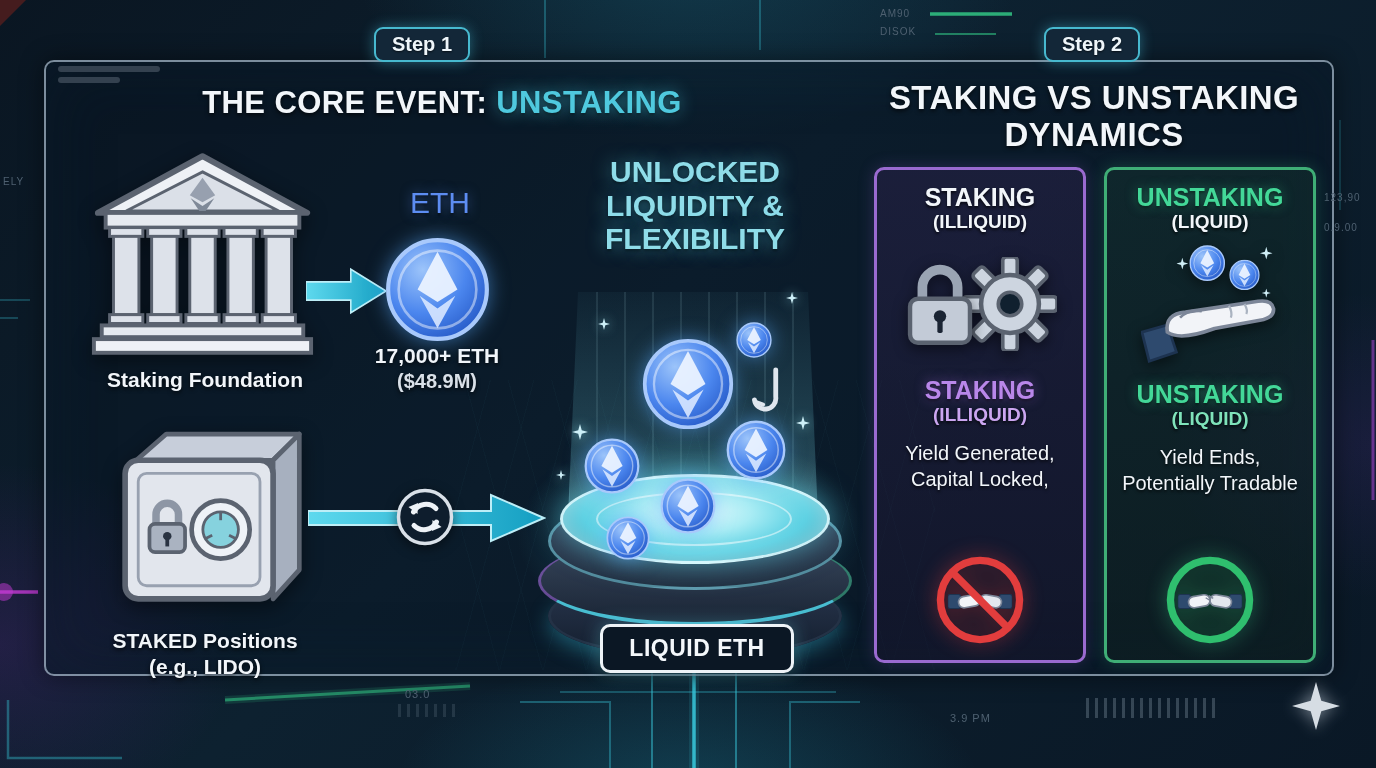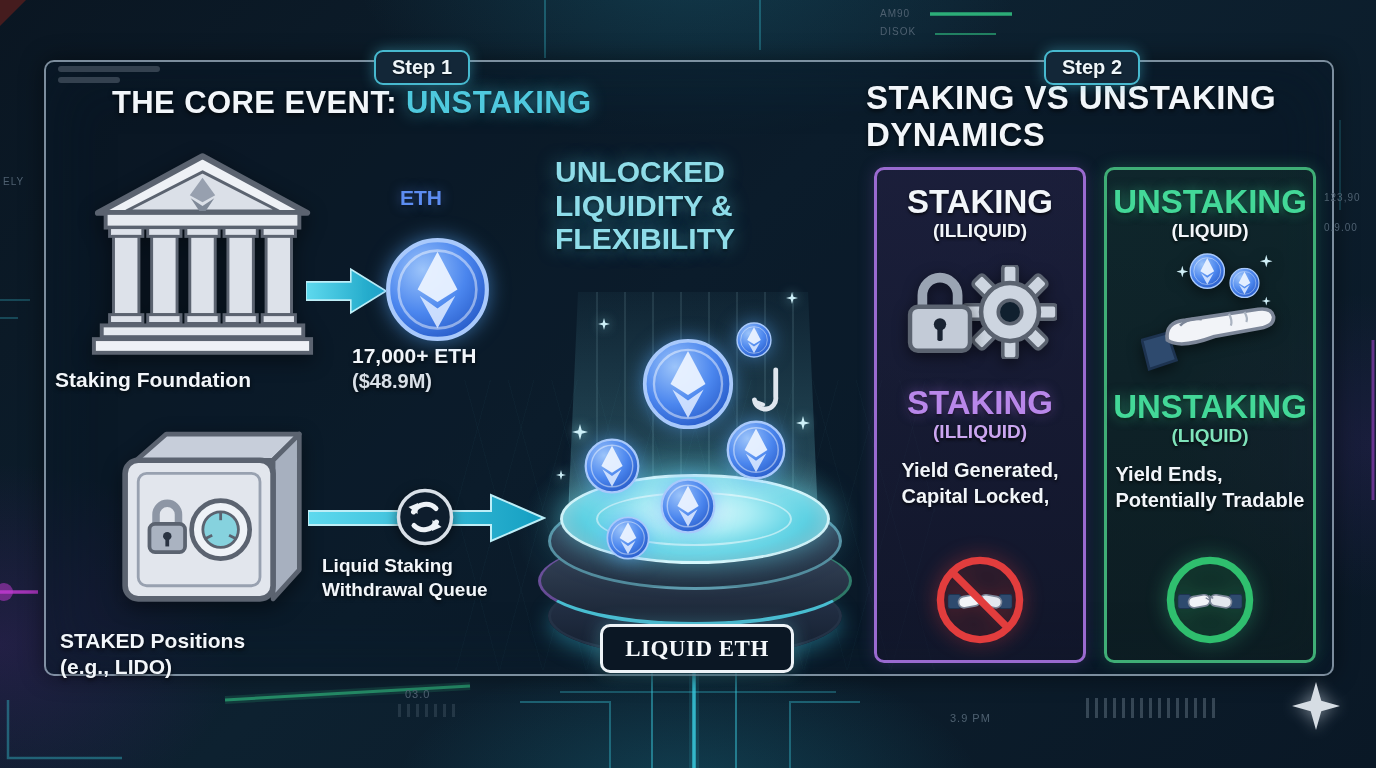--- a/index.html
+++ b/index.html
@@ -7,66 +7,65 @@
     position:relative;width:1376px;height:768px;overflow:hidden;
     font-family:"Liberation Sans","DejaVu Sans",sans-serif;
     background:
       radial-gradient(480px 260px at 50% -40px, rgba(40,170,200,0.20), transparent 70%),
       radial-gradient(340px 260px at 0% 84%, rgba(150,40,200,0.16), transparent 70%),
       radial-gradient(300px 220px at 100% 58%, rgba(130,50,200,0.12), transparent 70%),
       radial-gradient(420px 200px at 50% 103%, rgba(40,200,230,0.20), transparent 70%),
       linear-gradient(135deg,#0a1622 0%,#0d2130 45%,#0a1826 100%);
   }
   .abs{position:absolute;}
-  .ctr{}
+  .ctr{text-align:center;}
   .shadowed{text-shadow:0 2px 4px rgba(0,0,0,0.7);}
   .glow-cyan{color:#4fc9de;text-shadow:0 0 16px rgba(80,220,240,0.6),0 2px 3px rgba(0,0,0,0.6);}
   .white{color:#f2f6fa;}
   .panel{
     position:absolute;left:44px;top:60px;width:1286px;height:612px;
     border:2px solid rgba(186,206,222,0.65);border-radius:10px;
     background:rgba(9,21,33,0.35);
     box-shadow:0 0 24px rgba(0,0,0,0.45), inset 0 0 60px rgba(10,30,45,0.5);
     z-index:1;
   }
   .badge{
-    position:absolute;top:50px;z-index:5;
+    position:absolute;top:27px;z-index:5;
     background:#132738;border:2px solid #47b9cf;border-radius:9px;
     color:#eef6fa;font-weight:bold;font-size:20px;padding:4px 16px;
     box-shadow:0 0 14px rgba(70,190,215,0.45);text-shadow:0 1px 2px rgba(0,0,0,0.6);
   }
   .chrome-line{position:absolute;height:6px;border-radius:3px;background:#34414f;z-index:2;}
   .h-title{font-size:31px;font-weight:800;letter-spacing:0.4px;line-height:1.12;z-index:4;}
   .headline{font-size:30px;font-weight:800;color:#8fdde9;line-height:1.12;
     text-shadow:0 0 18px rgba(90,220,240,0.55),0 2px 3px rgba(0,0,0,0.6);z-index:4;}
   .lbl{font-weight:bold;color:#f2f6fa;text-shadow:0 2px 4px rgba(0,0,0,0.7);z-index:4;}
   .col-panel{
     position:absolute;top:167px;width:212px;height:496px;border-radius:10px;z-index:4;
     display:flex;flex-direction:column;align-items:center;box-sizing:border-box;
     padding:14px 6px 14px 6px;
   }
   .col-staking{left:874px;border:3px solid #9a6ad0;
     background:linear-gradient(rgba(64,38,96,0.30),rgba(26,20,46,0.46));
     box-shadow:0 0 16px rgba(140,90,200,0.25);}
   .col-unstaking{left:1104px;border:3px solid #3fae76;
     background:linear-gradient(rgba(28,70,52,0.28),rgba(16,34,30,0.46));
     box-shadow:0 0 16px rgba(60,190,130,0.25);}
-  .col-h1{font-size:33px;font-weight:800;line-height:1.08;text-shadow:0 2px 3px rgba(0,0,0,0.7);}
+  .col-h1{font-size:25px;font-weight:800;line-height:1.08;text-shadow:0 2px 3px rgba(0,0,0,0.7);}
   .col-sub{font-size:19px;font-weight:bold;line-height:1.15;text-shadow:0 2px 3px rgba(0,0,0,0.7);}
-  .col-desc{font-size:20px;font-weight:bold;color:#f2f6fa;line-height:1.3;margin-top:14px;
+  .col-desc{font-size:20px;font-weight:normal;color:#f2f6fa;line-height:1.3;margin-top:14px;
     text-shadow:0 2px 3px rgba(0,0,0,0.7);}
   .purple-txt{color:#b987ea;text-shadow:0 0 12px rgba(170,110,230,0.5),0 2px 3px rgba(0,0,0,0.6);}
   .green-txt{color:#43d898;text-shadow:0 0 12px rgba(60,215,150,0.5),0 2px 3px rgba(0,0,0,0.6);}
   .result-badge{
     position:absolute;left:600px;top:624px;width:188px;height:43px;z-index:7;
     border:3px solid #eef3f7;border-radius:10px;background:#0b1724;
     display:flex;align-items:center;justify-content:center;
     color:#f4f8fb;font-size:23px;font-weight:800;letter-spacing:0.5px;
     box-shadow:0 0 18px rgba(110,215,240,0.4),0 4px 10px rgba(0,0,0,0.5);
-    font-family:Liberation Serif, serif;
   }
   .coin{position:absolute;z-index:6;filter:drop-shadow(0 0 10px rgba(90,170,255,0.55));}
   .spark{position:absolute;z-index:6;color:#cdeff7;filter:drop-shadow(0 0 6px rgba(150,235,250,0.8));}
   .decor-txt{position:absolute;color:#4e6070;font-size:10px;letter-spacing:1px;z-index:2;}
   .barcode{position:absolute;z-index:2;background:repeating-linear-gradient(90deg,rgba(165,185,200,0.5) 0 3px,transparent 3px 9px);}
   svg{display:block;}
 </style>
 </head>
 <body>
 
@@ -182,21 +181,21 @@
     </g>
     <rect x="12" y="179" width="206" height="12" fill="#e6eaf0" stroke="#5b6370" stroke-width="4"></rect>
     <rect x="4" y="193" width="222" height="14" fill="#eef1f6" stroke="#5b6370" stroke-width="4"></rect>
   </svg>
   <div class="abs ctr lbl" style="left:55px;top:368px;width:300px;font-size:21px;">Staking Foundation</div>
 
   <svg class="abs" style="left:306px;top:266px;z-index:4;" width="80" height="50" viewBox="0 0 100 60" preserveAspectRatio="none">
     <polygon points="0,19 56,19 56,4 100,30 56,56 56,41 0,41" fill="url(#arrowGrad)" stroke="#bdeef7" stroke-width="2"></polygon>
   </svg>
 
-  <div class="abs ctr" style="left:400px;top:186px;width:80px;font-size:21px;font-weight:700;color:#5d8df2;text-shadow:0 0 12px rgba(90,140,240,0.5),0 2px 3px rgba(0,0,0,0.6);z-index:4;">ETH</div>
+  <div class="abs ctr" style="left:400px;top:186px;width:80px;font-size:30px;font-weight:400;color:#5d8df2;text-shadow:0 0 12px rgba(90,140,240,0.5),0 2px 3px rgba(0,0,0,0.6);z-index:4;">ETH</div>
   <svg class="coin" style="left:385px;top:237px;" width="105" height="105">
       <use href="#sym-ethcoin"></use>
     </svg>
   <div class="abs ctr lbl" style="left:352px;top:344px;width:170px;font-size:21px;">17,000+ ETH</div>
   <div class="abs ctr" style="left:352px;top:370px;width:170px;font-size:20px;font-weight:bold;color:#d9e0e8;text-shadow:0 2px 4px rgba(0,0,0,0.7);z-index:4;">($48.9M)</div>
 
   <svg class="abs" style="left:112px;top:415px;z-index:4;filter:drop-shadow(0 6px 10px rgba(0,0,0,0.45));" width="192" height="202" viewBox="0 0 205 215">
     <polygon points="26,48 58,20 200,20 172,48" fill="#c7ceda" stroke="#5b6370" stroke-width="5" stroke-linejoin="round"></polygon>
     <polygon points="172,48 200,20 200,165 172,196" fill="#a7b0bf" stroke="#5b6370" stroke-width="5" stroke-linejoin="round"></polygon>
     <rect x="14" y="48" width="158" height="148" rx="14" fill="#e2e6ed" stroke="#5b6370" stroke-width="6"></rect>
@@ -219,24 +218,20 @@
   <svg class="abs" style="left:308px;top:490px;z-index:4;" width="238" height="56" viewBox="0 0 238 56" preserveAspectRatio="none">
     <polygon points="0,21 183,21 183,5 236,28 183,51 183,35 0,35" fill="url(#arrowGrad)" stroke="#bdeef7" stroke-width="2"></polygon>
   </svg>
   <svg class="abs" style="left:395px;top:487px;z-index:5;filter:drop-shadow(0 3px 6px rgba(0,0,0,0.5));" width="60" height="60" viewBox="0 0 60 60">
     <circle cx="30" cy="30" r="26.5" fill="#0e1d2d" stroke="#d9e0e8" stroke-width="3.5"></circle>
     <path d="M41,21.5 A14,14 0 0 0 18.5,25" fill="none" stroke="#eef2f7" stroke-width="5" stroke-linecap="round"></path>
     <polygon points="13.5,20 22.5,27 23,16" fill="#eef2f7"></polygon>
     <path d="M19,38.5 A14,14 0 0 0 41.5,35" fill="none" stroke="#eef2f7" stroke-width="5" stroke-linecap="round"></path>
     <polygon points="46.5,40 37.5,33 37,44" fill="#eef2f7"></polygon>
   </svg>
-  <div class="abs ctr lbl" style="left:322px;top:554px;width:210px;font-size:19px;line-height:1.25;">
-    <div>Liquid Staking</div>
-    <div>Withdrawal Queue</div>
-  </div>
 
   <div class="abs ctr headline" style="left:555px;top:155px;width:280px;">
     <div>UNLOCKED</div>
     <div>LIQUIDITY &amp;</div>
     <div>FLEXIBILITY</div>
   </div>
 
   <div class="abs" style="left:515px;top:430px;width:350px;height:210px;z-index:1;background:radial-gradient(ellipse at center,rgba(80,220,240,0.35),transparent 70%);"></div>
   <div class="abs" style="left:568px;top:292px;width:250px;height:225px;z-index:2;
               background:linear-gradient(to bottom,rgba(125,230,245,0.04),rgba(125,230,245,0.20) 70%,rgba(165,240,250,0.32)),

